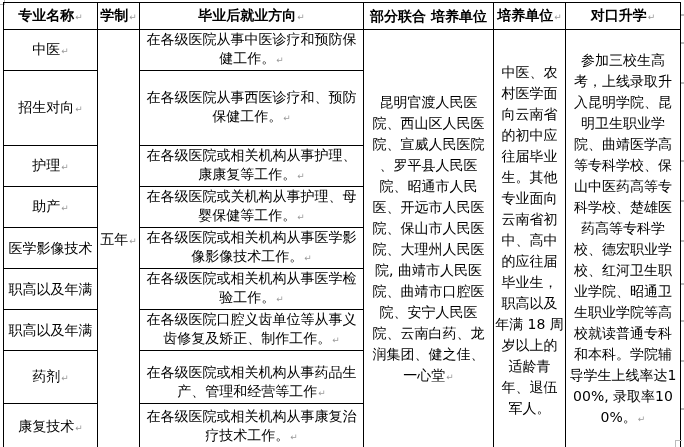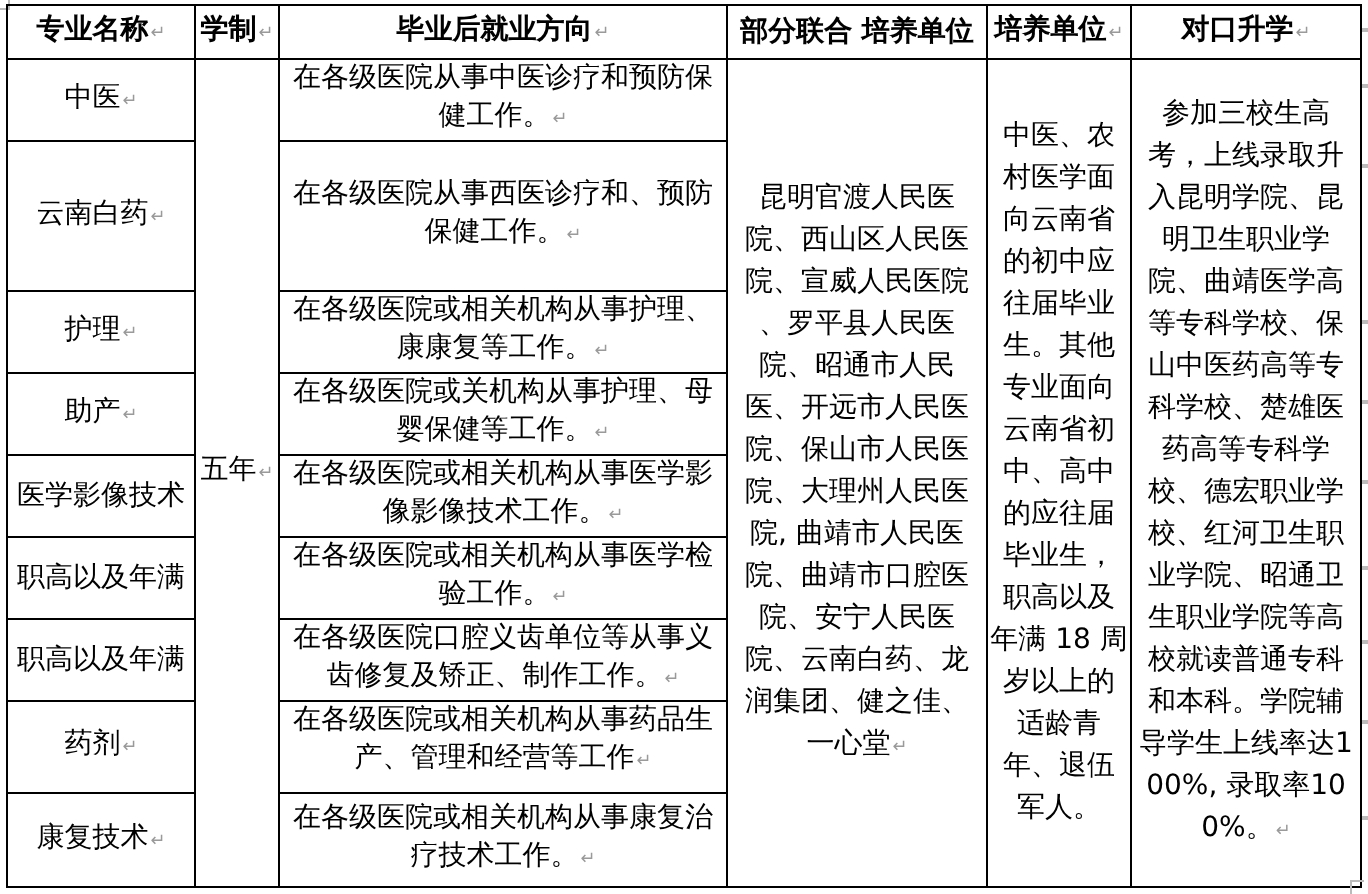--- a/index.html
+++ b/index.html
@@ -48,21 +48,21 @@
   <tbody>
     <tr style="height:41px">
       <td class="major"><span>中医</span><span class="pm">↵</span></td>
       <td rowspan="9" class="major"><span>五年</span><span class="pm">↵</span></td>
       <td class="major"><span>在各级医院从事中医诊疗和预防保健工作。</span><span class="pm">↵</span></td>
       <td rowspan="9" class="major small-lh"><span>昆明官渡人民医院、西山区人民医院、宣威人民医院 、罗平县人民医院、昭通市人民医、开远市人民医院、保山市人民医院、大理州人民医院, 曲靖市人民医院、曲靖市口腔医院、安宁人民医院、云南白药、龙润集团、健之佳、一心堂</span><span class="pm">↵</span></td>
       <td rowspan="9" class="major small-lh" style="text-align:center;padding:0 1px"><span>中医、农村医学面向云南省的初中应往届毕业生。其他专业面向云南省初中、高中的应往届毕业生，职高以及年满 18 周岁以上的适龄青年、退伍军人。</span></td>
       <td rowspan="9" class="major small-lh"><span>参加三校生高考，上线录取升入昆明学院、昆明卫生职业学院、曲靖医学高等专科学校、保山中医药高等专科学校、楚雄医药高等专科学校、德宏职业学校、红河卫生职业学院、昭通卫生职业学院等高校就读普通专科和本科。学院辅导学生上线率达100%, 录取率100%。</span><span class="pm">↵</span></td>
     </tr>
     <tr style="height:75px">
-      <td class="major"><span>云南白药</span><span class="pm">↵</span></td>
+      <td class="major"><span>招生对向</span><span class="pm">↵</span></td>
       <td class="major" style="vertical-align:middle"><span>在各级医院从事西医诊疗和、预防保健工作。</span><span class="pm">↵</span></td>
     </tr>
     <tr style="height:40px">
       <td class="major"><span>护理</span><span class="pm">↵</span></td>
       <td class="major"><span>在各级医院或相关机构从事护理、康康复等工作。</span><span class="pm">↵</span></td>
     </tr>
     <tr style="height:41px">
       <td class="major"><span>助产</span><span class="pm">↵</span></td>
       <td class="major"><span>在各级医院或关机构从事护理、母婴保健等工作。</span><span class="pm">↵</span></td>
     </tr>
@@ -73,21 +73,21 @@
     <tr style="height:41px">
       <td class="major" style="padding:0"><span>职高以及年满</span></td>
       <td class="major"><span>在各级医院或相关机构从事医学检验工作。</span><span class="pm">↵</span></td>
     </tr>
     <tr style="height:41px">
       <td class="major" style="padding:0"><span>职高以及年满</span></td>
       <td class="major"><span>在各级医院口腔义齿单位等从事义齿修复及矫正、制作工作。</span><span class="pm">↵</span></td>
     </tr>
     <tr style="height:46px">
       <td class="major"><span>药剂</span><span class="pm">↵</span></td>
-      <td class="major" style="vertical-align:top;padding-top:0"><span>在各级医院或相关机构从事药品生产、管理和经营等工作</span><span class="pm">↵</span></td>
+      <td class="major" style="vertical-align:top;padding-top:12px"><span>在各级医院或相关机构从事药品生产、管理和经营等工作</span><span class="pm">↵</span></td>
     </tr>
     <tr style="height:47px">
       <td class="major"><span>康复技术</span><span class="pm">↵</span></td>
       <td class="major"><span>在各级医院或相关机构从事康复治疗技术工作。</span><span class="pm">↵</span></td>
     </tr>
   </tbody>
 </table>
 
 <div class="rmarks">
   <span style="top:14px"></span>

